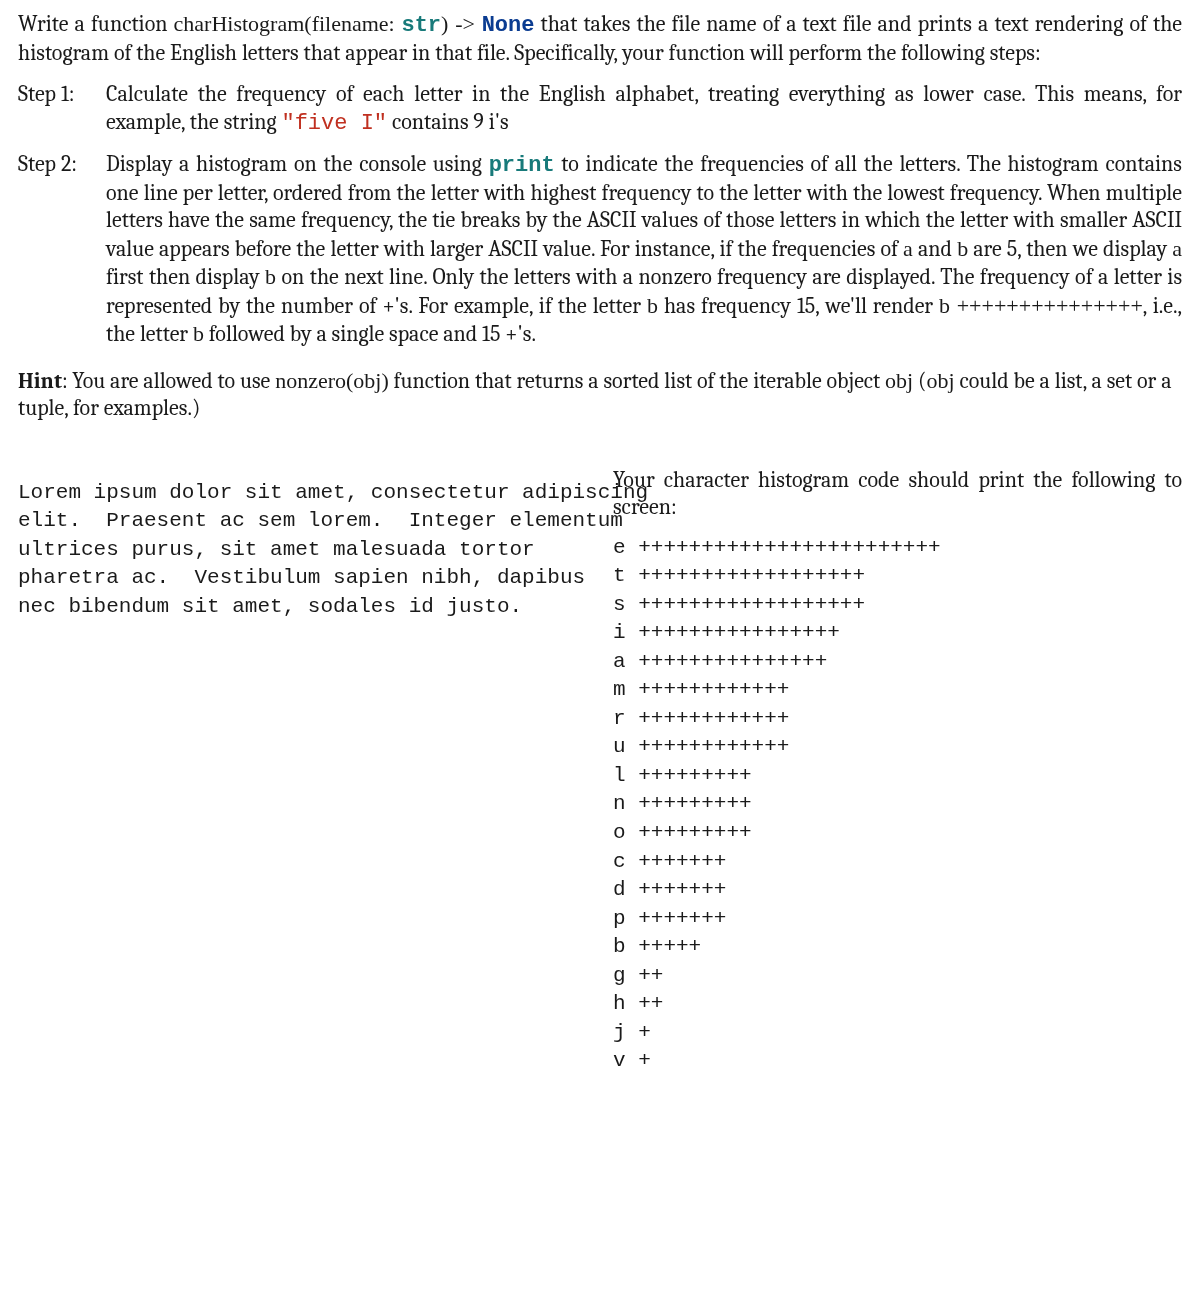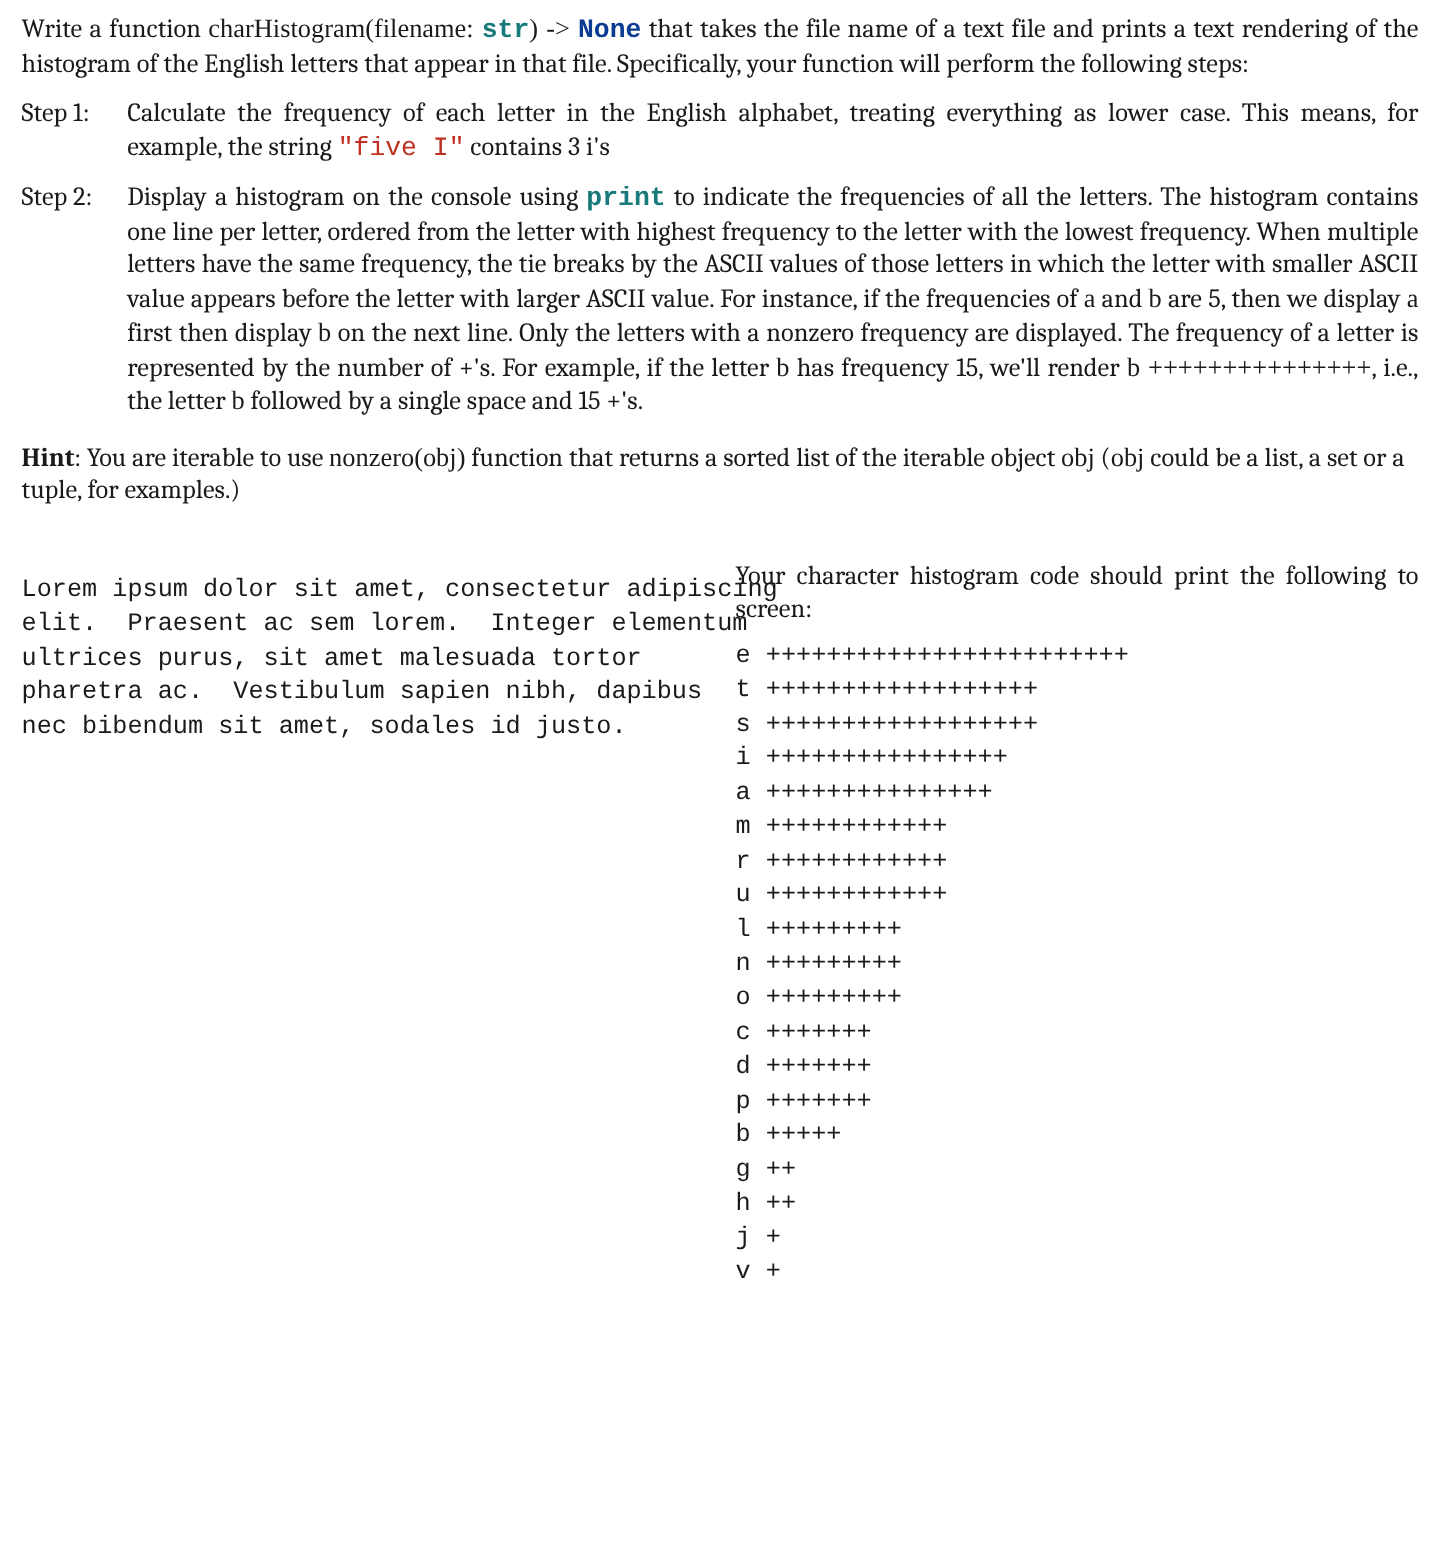--- a/index.html
+++ b/index.html
@@ -83,33 +83,33 @@
 </head>
 <body>
 
 <p class="lead">
   <span>Write a function </span><span class="tt">charHistogram(filename: </span><span class="kw-teal">str</span><span class="tt">) </span><span class="tt">-&gt; </span><span class="kw-blue">None</span><span> that takes the file name of a text file and prints a text rendering of the histogram of the English letters that appear in that file. Specifically, your function will perform the following steps:</span>
 </p>
 
 <div class="step-row">
   <div class="step-label">Step 1:</div>
   <div class="step-body">
-    <span>Calculate the frequency of each letter in the English alphabet, treating everything as lower case. This means, for example, the string </span><span class="kw-red">"five I"</span><span> contains 3 i's</span>
+    <span>Calculate the frequency of each letter in the English alphabet, treating everything as lower case. This means, for example, the string </span><span class="kw-red">"five I"</span><span> contains 9 i's</span>
   </div>
 </div>
 
 <div class="step-row">
   <div class="step-label">Step 2:</div>
   <div class="step-body">
     <span>Display a histogram on the console using </span><span class="kw-teal">print</span><span> to indicate the frequencies of all the letters. The histogram contains one line per letter, </span><span class="italic">ordered from the letter with highest frequency to the letter with the lowest frequency.</span><span> When multiple letters have the same frequency, the tie breaks by the ASCII values of those letters in which the letter with smaller ASCII value appears before the letter with larger ASCII value. For instance, if the frequencies of </span><span class="tt">a</span><span> and </span><span class="tt">b</span><span> are 5, then we display </span><span class="tt">a</span><span> first then display </span><span class="tt">b</span><span> on the next line. Only the letters with a nonzero frequency are displayed. The frequency of a letter is represented by the number of +'s. For example, if the letter </span><span class="tt">b</span><span> has frequency 15, we'll render </span><span class="tt">b  +++++++++++++++</span><span>, i.e., the letter </span><span class="tt">b</span><span> followed by a single space and 15 +'s.</span>
   </div>
 </div>
 
 <p class="hint">
-  <span class="hint-label">Hint</span><span>: You are iterable to use </span><span class="tt">nonzero(obj)</span><span> function that returns a sorted list of the iterable object </span><span class="tt">obj</span><span> (</span><span class="tt">obj</span><span> could be a list, a set or a tuple, for examples.)</span>
+  <span class="hint-label">Hint</span><span>: You are allowed to use </span><span class="tt">nonzero(obj)</span><span> function that returns a sorted list of the iterable object </span><span class="tt">obj</span><span> (</span><span class="tt">obj</span><span> could be a list, a set or a tuple, for examples.)</span>
 </p>
 
 <div class="two-col">
   <div class="col">
     <div class="code-block">Lorem ipsum dolor sit amet, consectetur adipiscing
 elit.  Praesent ac sem lorem.  Integer elementum
 ultrices purus, sit amet malesuada tortor
 pharetra ac.  Vestibulum sapien nibh, dapibus
 nec bibendum sit amet, sodales id justo.</div>
   </div>

